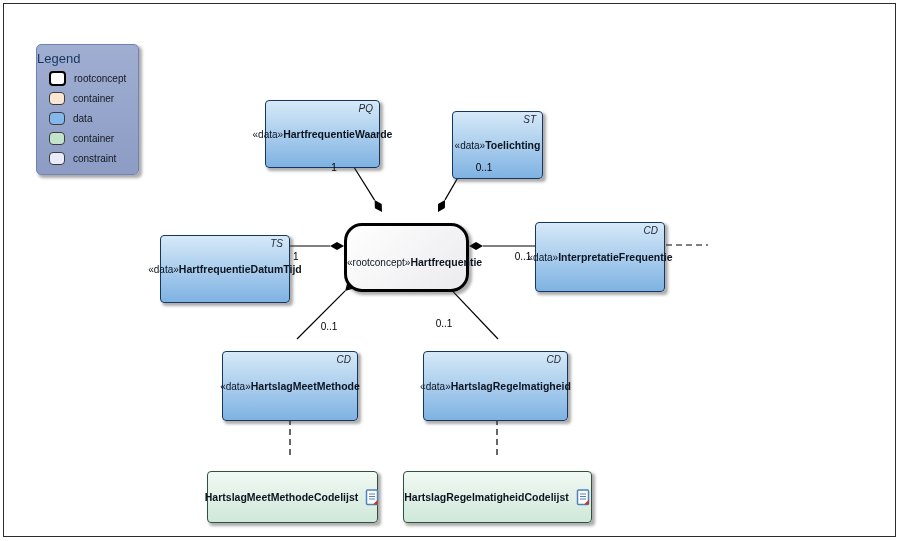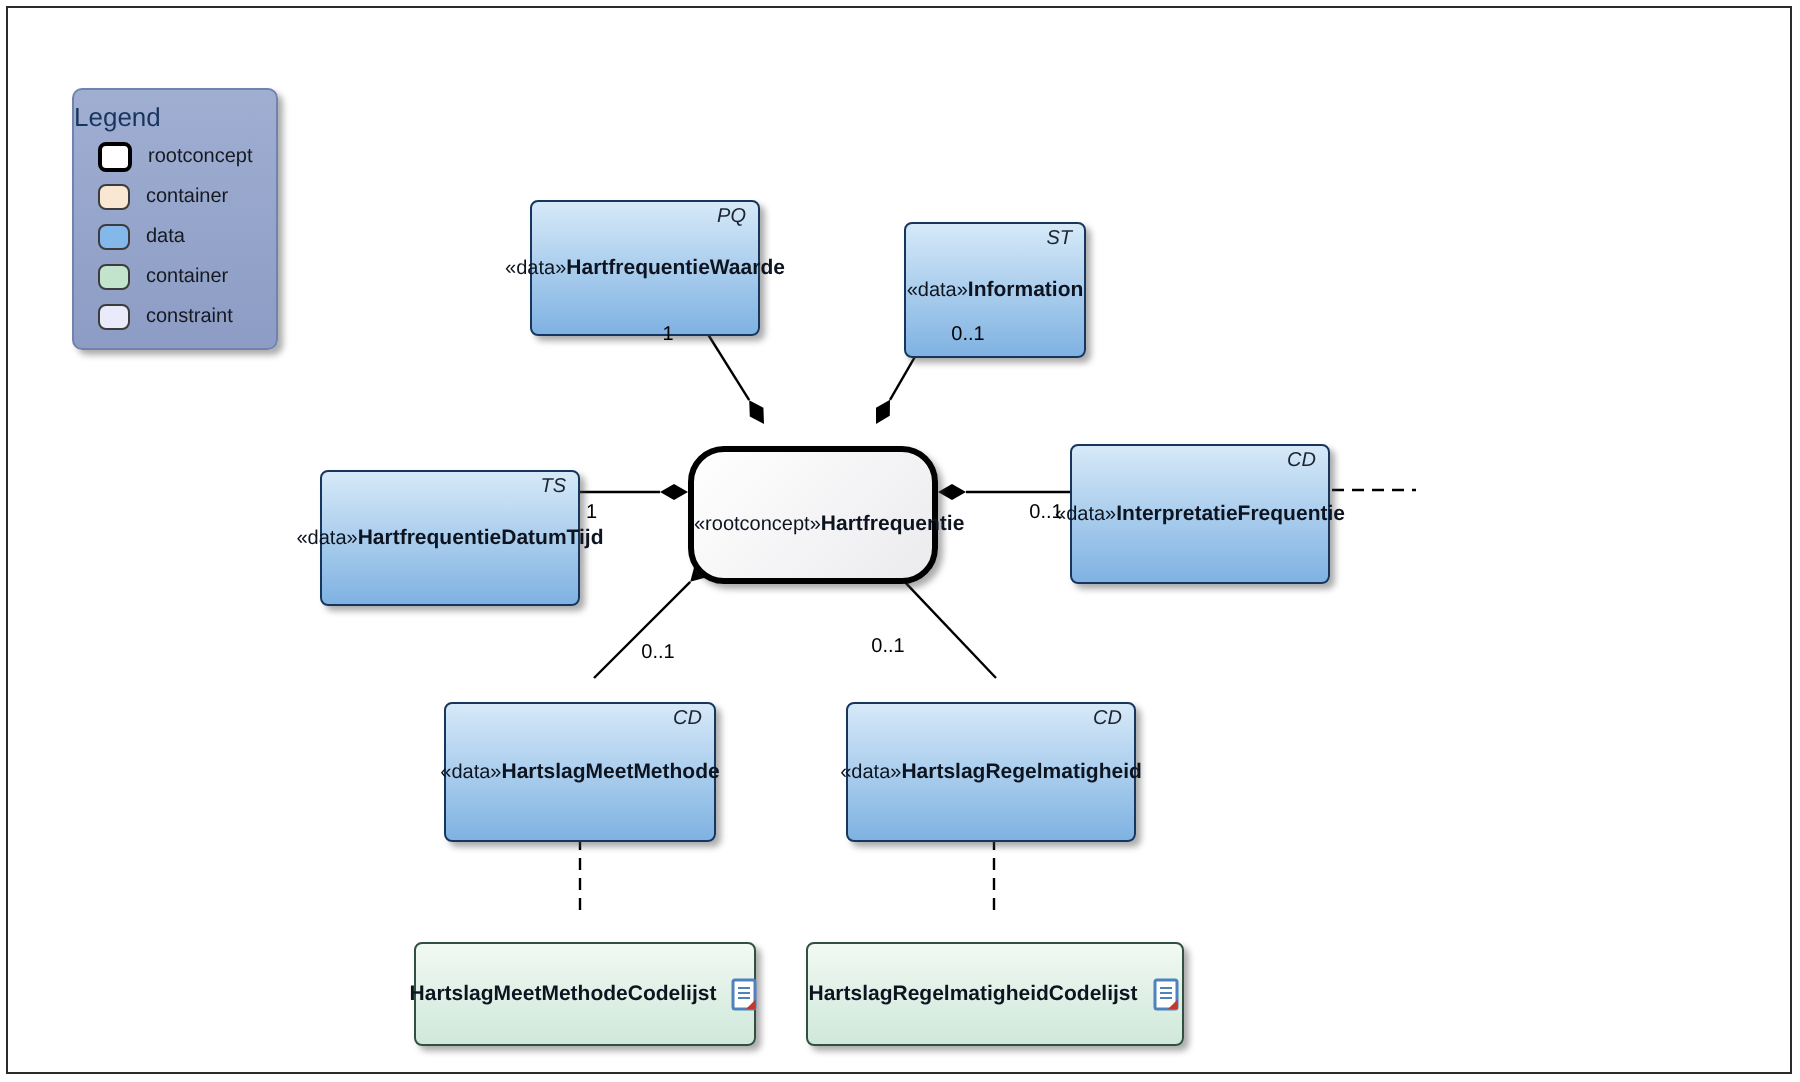--- a/index.html
+++ b/index.html
@@ -121,21 +121,21 @@
 
   <div class="node data" style="left:265px;top:88px;width:115px;height:68px">
     <span class="ntype">PQ</span>
     <div class="stereo">«data»</div>
     <div class="nname">HartfrequentieWaarde</div>
   </div>
 
   <div class="node data" style="left:452px;top:99px;width:91px;height:68px">
     <span class="ntype">ST</span>
     <div class="stereo">«data»</div>
-    <div class="nname">Information</div>
+    <div class="nname">Toelichting</div>
   </div>
 
   <div class="node data" style="left:160px;top:223px;width:130px;height:68px">
     <span class="ntype">TS</span>
     <div class="stereo">«data»</div>
     <div class="nname">HartfrequentieDatumTijd</div>
   </div>
 
   <div class="node root" style="left:344px;top:211px;width:125px;height:69px">
     <div class="stereo">«rootconcept»</div>

